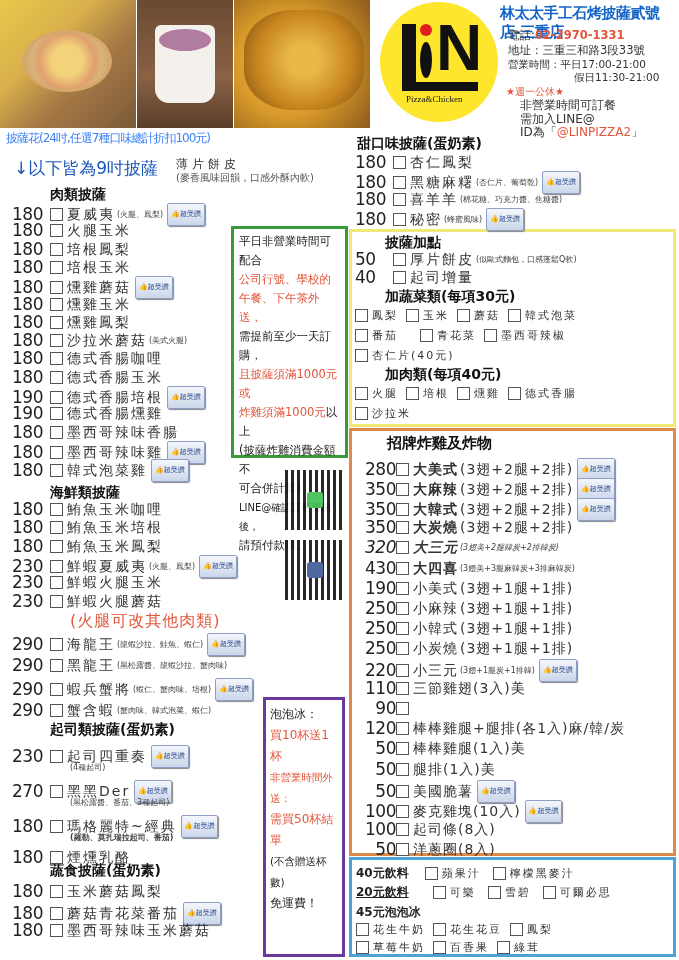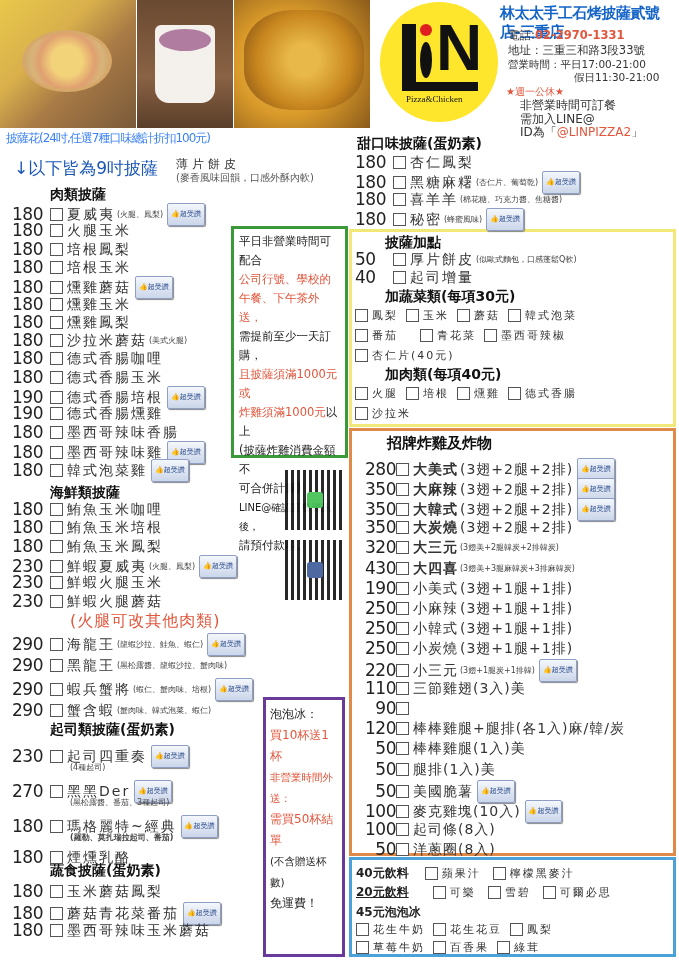--- a/index.html
+++ b/index.html
@@ -411,21 +411,21 @@
       <span class="n big">大韓式</span>
       <span class="n" style="margin-left: 2px;">(3翅+2腿+2排)</span>
       <span class="like">👍超受讚</span>
     </div>
     <div class="row fried" style="left: 352px; top: 518.3px;">
       <span class="p" style="text-align: right; width: 44px;">350</span>
       <span class="cb"></span>
       <span class="n big">大炭燒</span>
       <span class="n" style="margin-left: 2px;">(3翅+2腿+2排)</span>
     </div>
-    <div class="row fried" style="left: 352px; top: 538.4px;">
+    <div class="row fried" style="left: 352px; top: 538.4px; font-style: italic;">
       <span class="p" style="text-align: right; width: 44px;">320</span>
       <span class="cb"></span>
       <span class="n big">大三元</span>
       <span class="d">(3翅美+2腿韓炭+2排韓炭)</span>
     </div>
     <div class="row fried" style="left: 352px; top: 558.5px;">
       <span class="p" style="text-align: right; width: 44px;">430</span>
       <span class="cb"></span>
       <span class="n big">大四喜</span>
       <span class="d">(3翅美+3腿麻韓炭+3排麻韓炭)</span>

